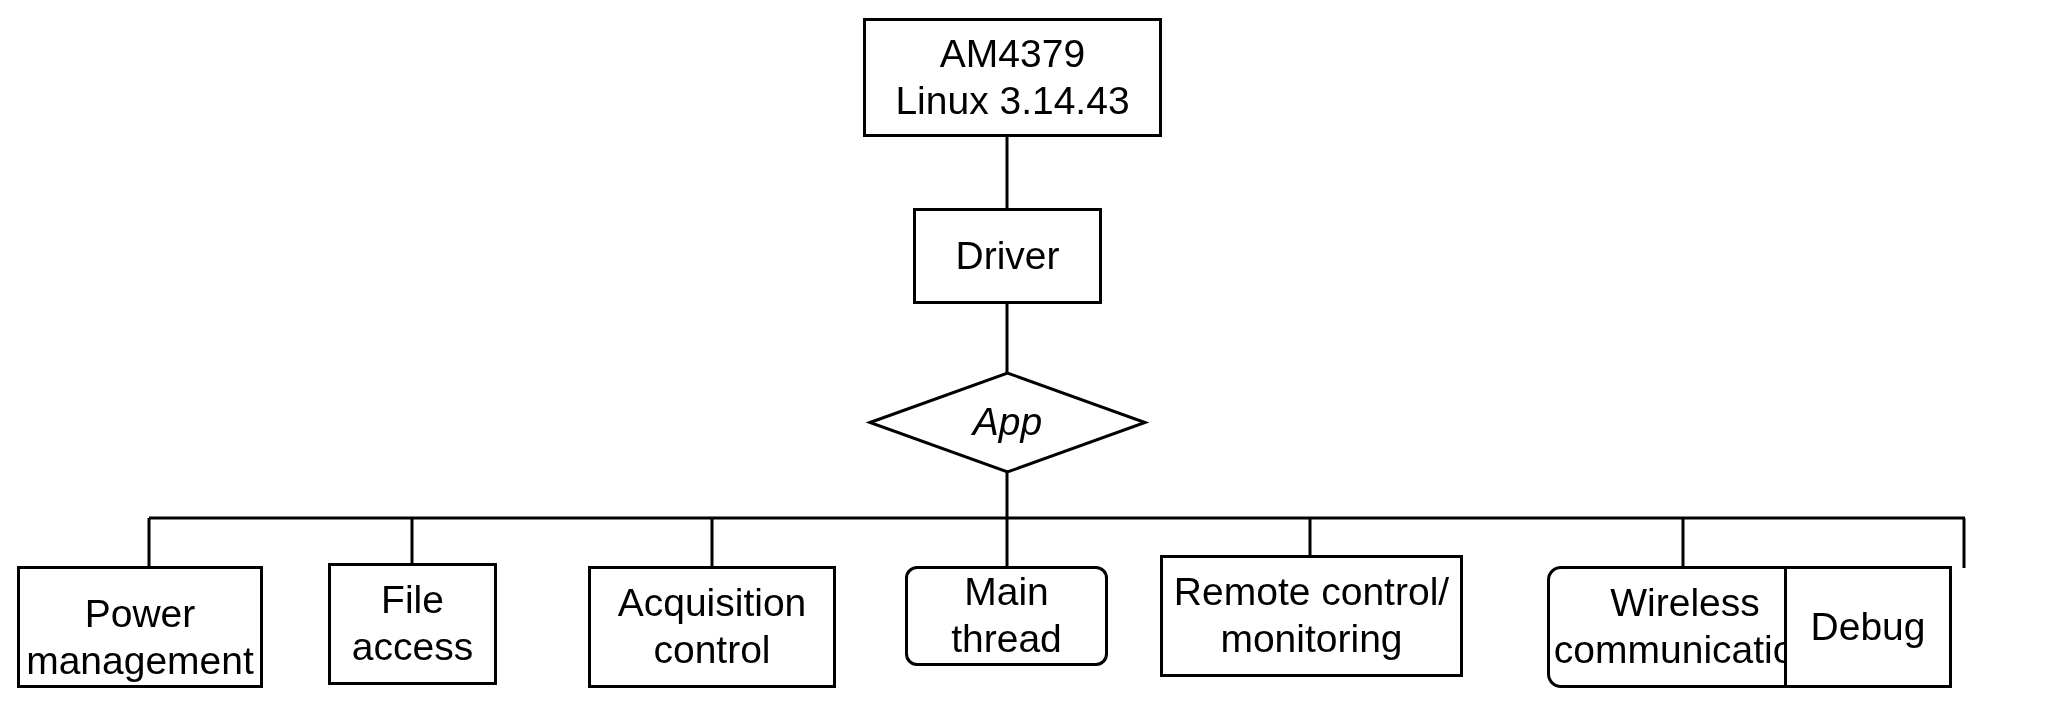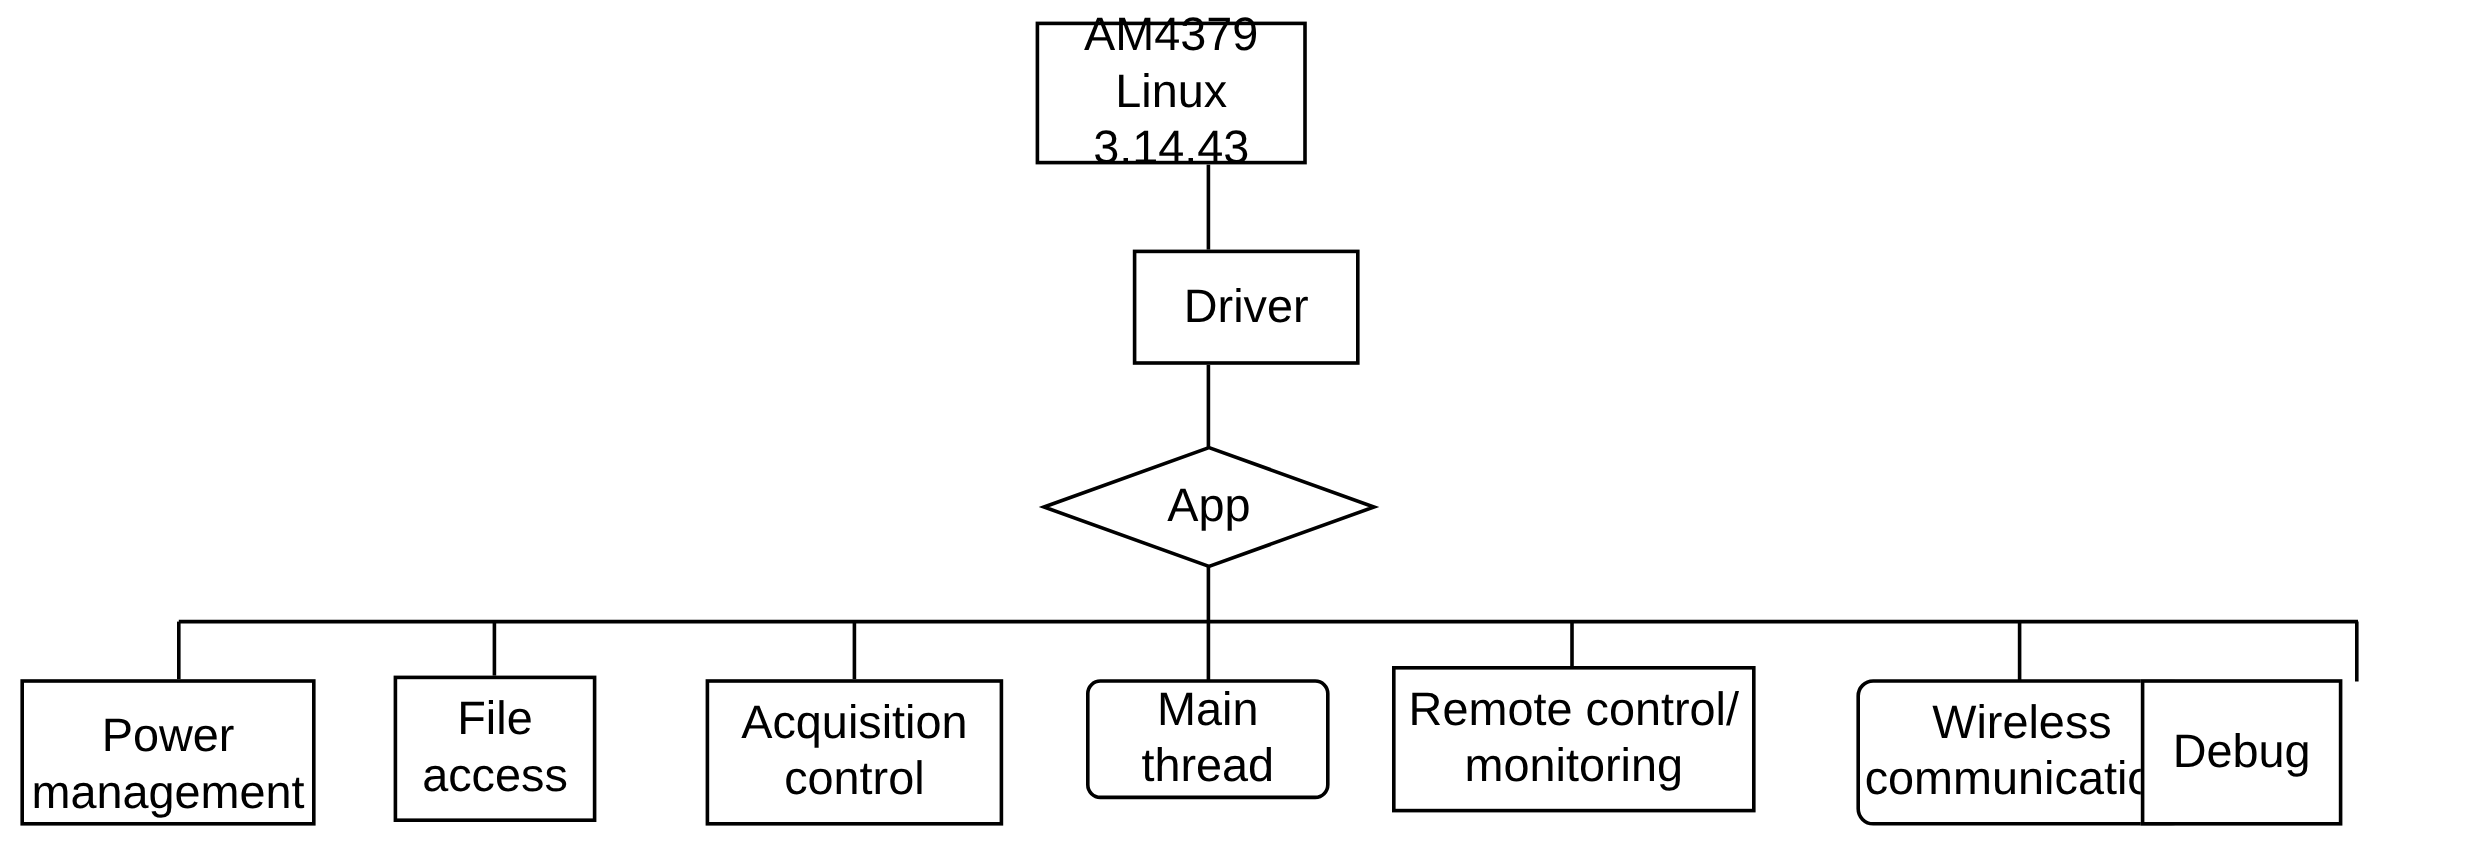--- a/index.html
+++ b/index.html
@@ -40,20 +40,21 @@
     line-height: 1.2;
     color: #000000;
   }
   .diamond-label {
     position: absolute;
     display: flex;
     align-items: center;
     justify-content: center;
     text-align: center;
     background: transparent;
+    font-style: italic;
   }
 </style>
 </head>
 <body>
 
 <div class="canvas">
 
   <svg class="edges" viewBox="0 0 2067 706" xmlns="http://www.w3.org/2000/svg">
     <g stroke="#000000" stroke-width="3" fill="none">
       <line x1="1007" y1="137" x2="1007" y2="210"></line>
@@ -64,26 +65,26 @@
       <line x1="412" y1="518" x2="412" y2="568"></line>
       <line x1="712" y1="518" x2="712" y2="568"></line>
       <line x1="1007" y1="518" x2="1007" y2="568"></line>
       <line x1="1310" y1="518" x2="1310" y2="568"></line>
       <line x1="1683" y1="518" x2="1683" y2="568"></line>
       <line x1="1964" y1="518" x2="1964" y2="568"></line>
       <polygon points="870,422.5 1007.5,373 1145,422.5 1007.5,472" fill="#ffffff"></polygon>
     </g>
   </svg>
 
-  <div class="node" style="left:863px; top:18px; width:226px; height:119px;">
+  <div class="node" style="left:863px; top:18px; width:299px; height:119px;">
     <span class="label">AM4379
 Linux 3.14.43</span>
   </div>
 
-  <div class="node" style="left:913px; top:208px; width:189px; height:96px;margin-left:31px;">
+  <div class="node" style="left:913px; top:208px; width:189px; height:96px;">
     <span class="label">Driver</span>
   </div>
 
   <div class="diamond-label" style="left:870px; top:373px; width:275px; height:99px;">
     <span class="label">App</span>
   </div>
 
   <div class="node" style="left:17px; top:566px; width:246px; height:122px;align-items:flex-end;">
     <span class="label">Power
 management</span>

